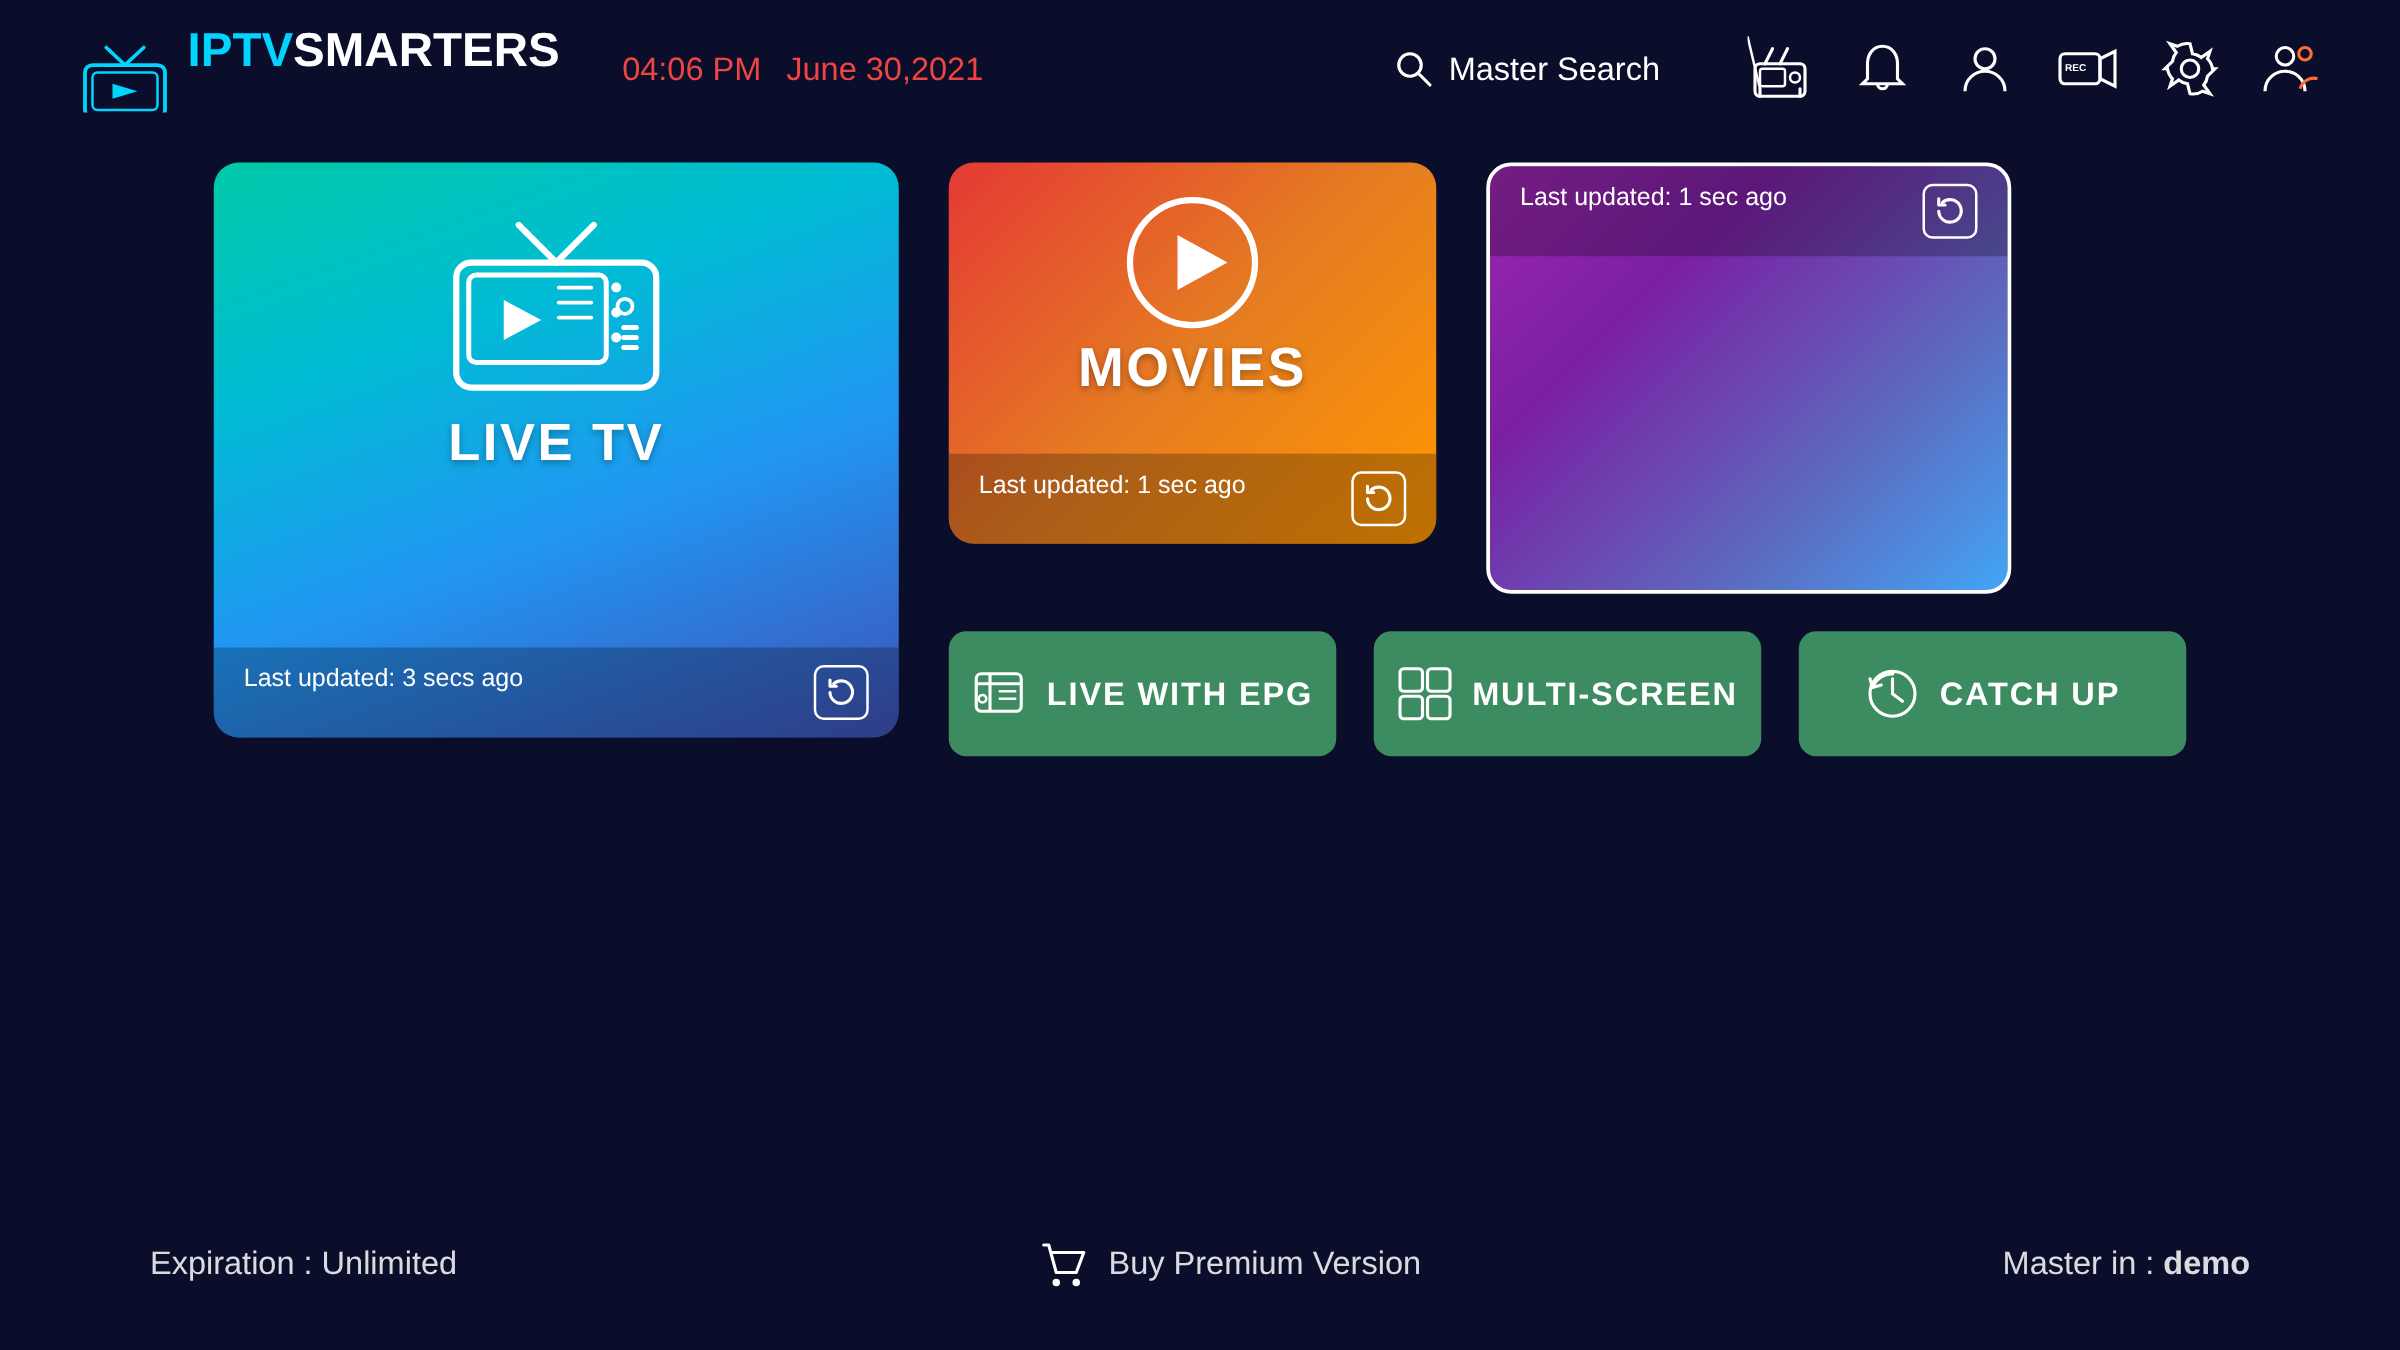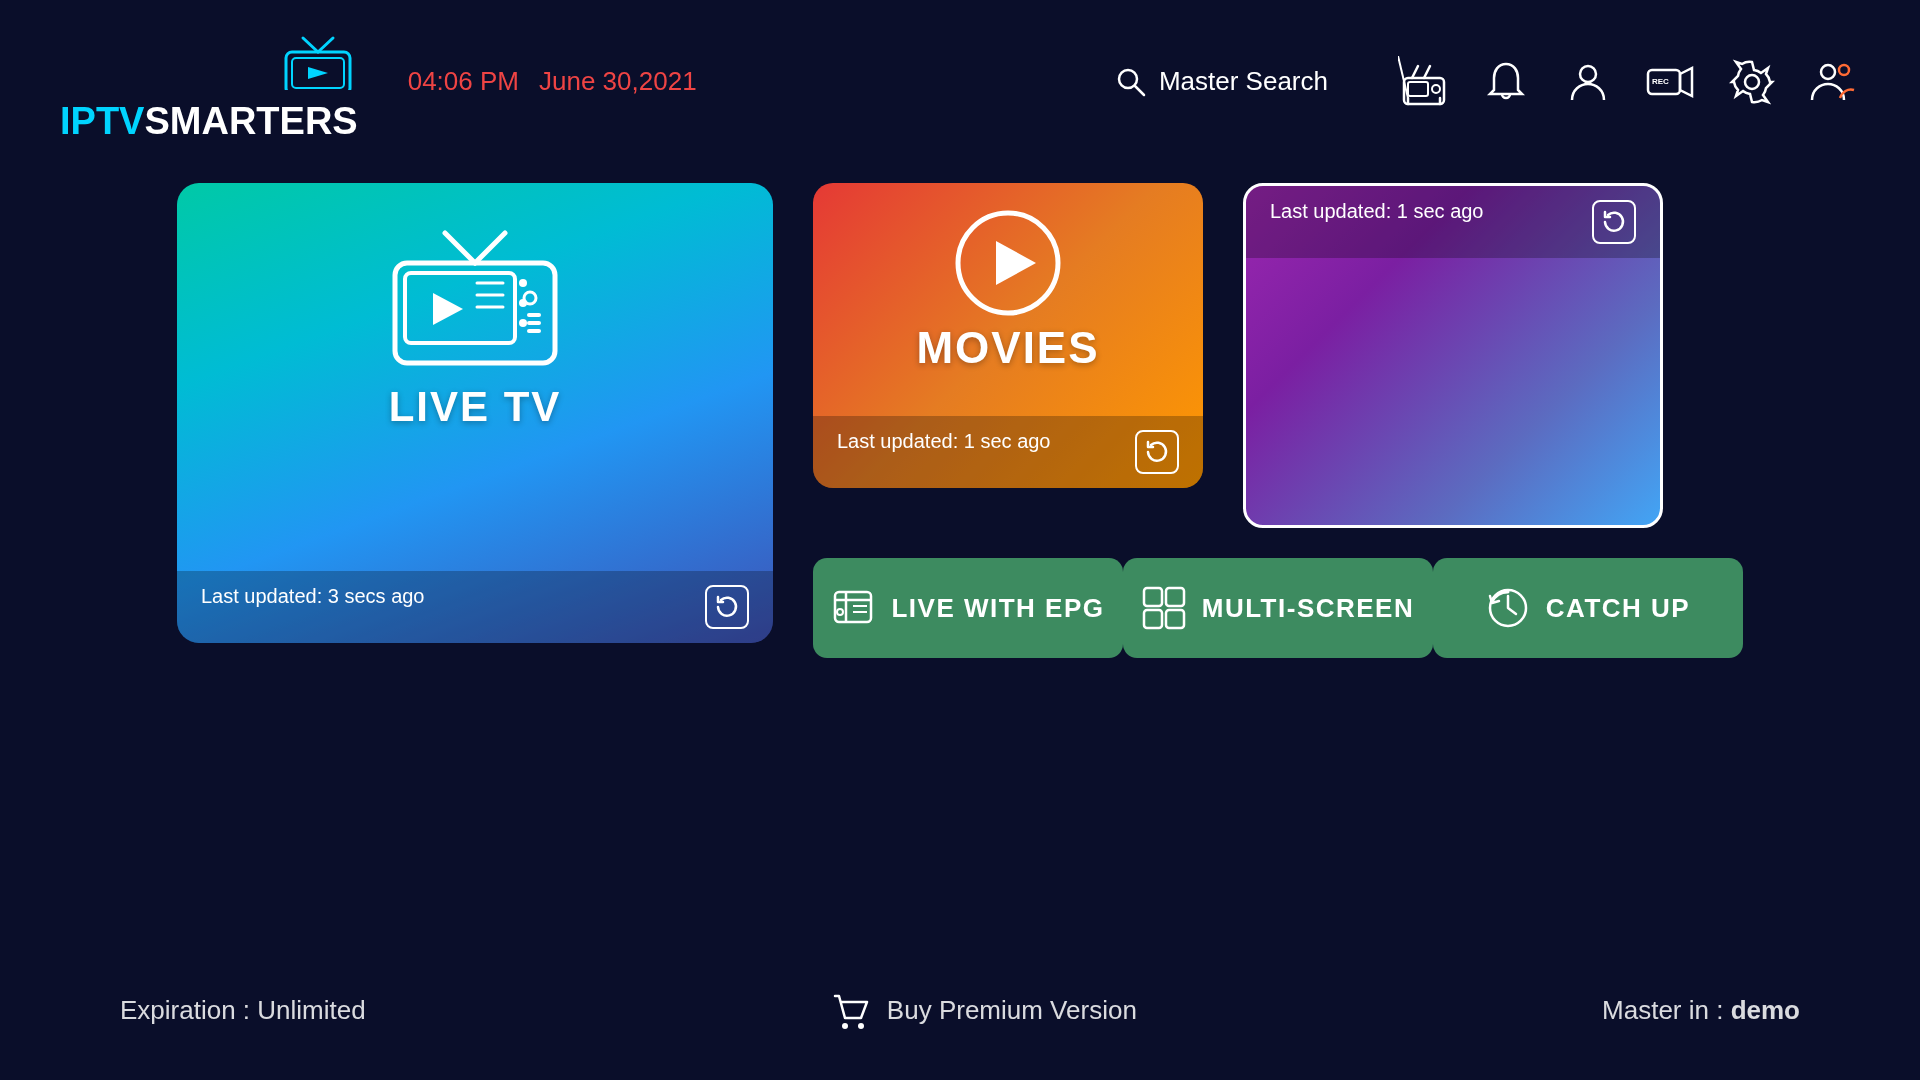--- a/index.html
+++ b/index.html
@@ -17,23 +17,22 @@
     
     .header {
       display: flex;
       align-items: center;
       padding: 20px 60px;
       gap: 30px;
     }
 
     .logo {
       display: flex;
-      align-items: flex-end;
+      align-items: flex-start;
       gap: 10px;
-      flex-direction: column;
     }
 
     .logo-icon {
       width: 80px;
       height: 70px;
     }
 
     .datetime {
       display: flex;
       gap: 20px;
@@ -90,24 +89,23 @@
       display: flex;
       flex-direction: column;
       align-items: center;
       justify-content: space-between;
       cursor: pointer;
       overflow: hidden;
       position: relative;
     }
 
     .card-live-tv {
-      width: 596px;
+      width: 548px;
       height: 460px;
       background: linear-gradient(160deg, #00c9a7 0%, #00bcd4 30%, #2196f3 60%, #3f51b5 100%);
-      border-radius: 22px;
     }
 
     .card-movies {
       width: 390px;
       height: 305px;
       background: linear-gradient(135deg, #e53935 0%, #e57c22 50%, #ff9800 100%);
     }
 
     .card-series {
       width: 420px;
@@ -159,20 +157,21 @@
     }
 
     .top-right-row {
       display: flex;
       gap: 40px;
     }
 
     
     .buttons-row {
       display: flex;
+      gap: 30px;
       margin-top: 10px;
     }
 
     .action-btn {
       width: 310px;
       height: 100px;
       border-radius: 14px;
       display: flex;
       align-items: center;
       justify-content: center;

